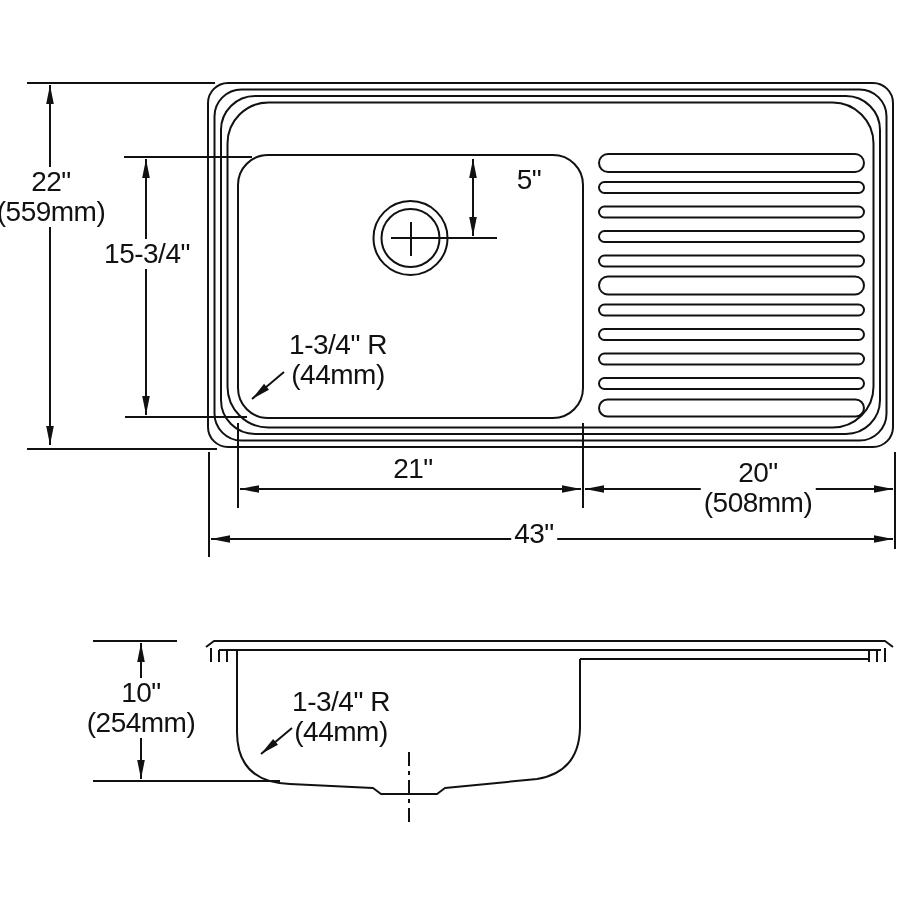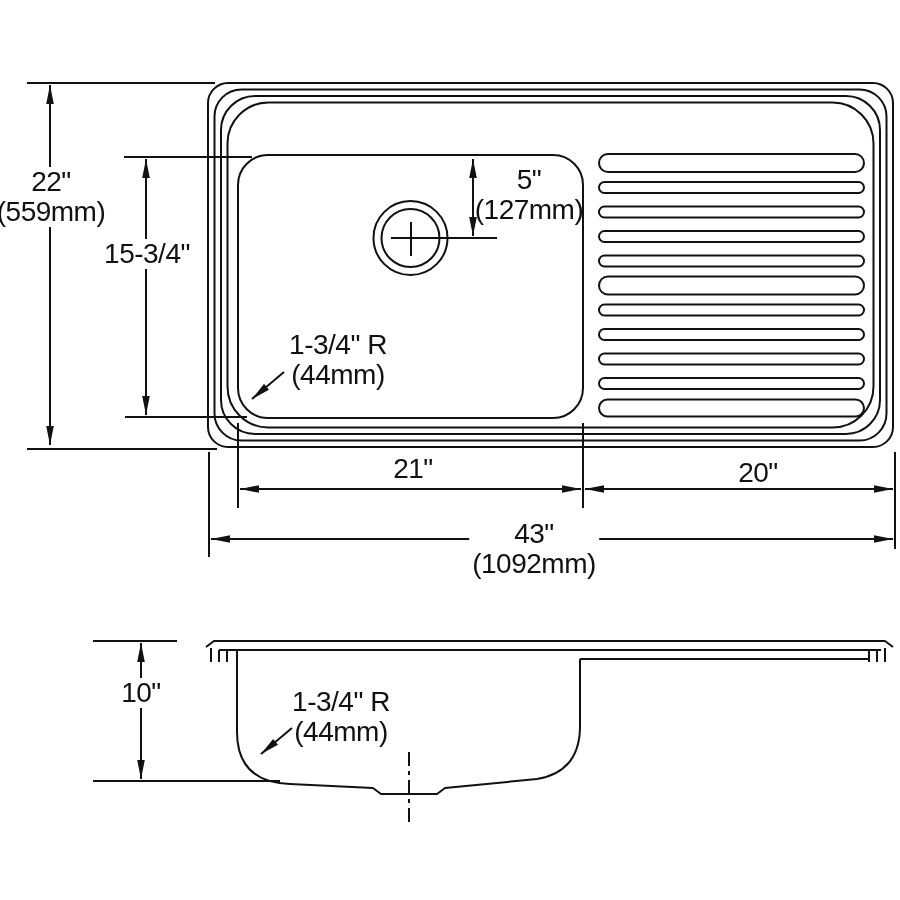--- a/index.html
+++ b/index.html
@@ -123,43 +123,43 @@
     <span>22"</span>
     <span>(559mm)</span>
   </div>
 
   <div class="lbl bg" style="left:147px;top:239px">
     <span>15-3/4"</span>
   </div>
 
   <div class="lbl" style="left:529px;top:165px">
     <span>5"</span>
-    <span>(127mm)</span>
   </div>
 
   <div class="lbl" style="left:338px;top:330px">
     <span>1-3/4" R</span>
     <span>(44mm)</span>
   </div>
 
   <div class="lbl bg" style="left:413px;top:454px">
     <span>21"</span>
   </div>
 
   <div class="lbl bg" style="left:758px;top:458px">
     <span>20"</span>
+    <span>(508mm)</span>
   </div>
 
   <div class="lbl bg" style="left:534px;top:519px">
     <span>43"</span>
-    <span>(1092mm)</span>
   </div>
 
   <div class="lbl bg" style="left:141px;top:678px">
     <span>10"</span>
+    <span>(254mm)</span>
   </div>
 
   <div class="lbl" style="left:341px;top:687px">
     <span>1-3/4" R</span>
     <span>(44mm)</span>
   </div>
 
 </div>
 
 </body></html>

